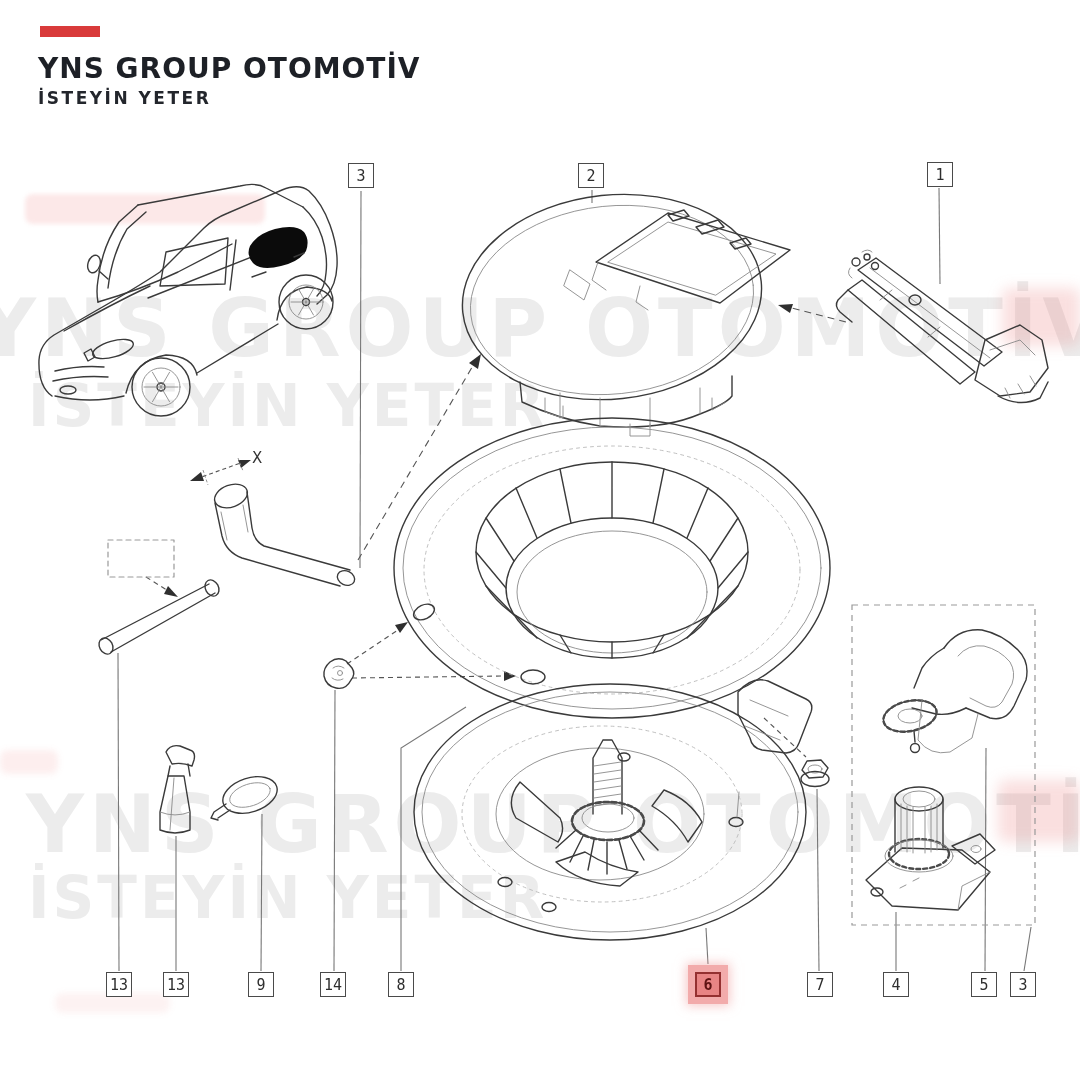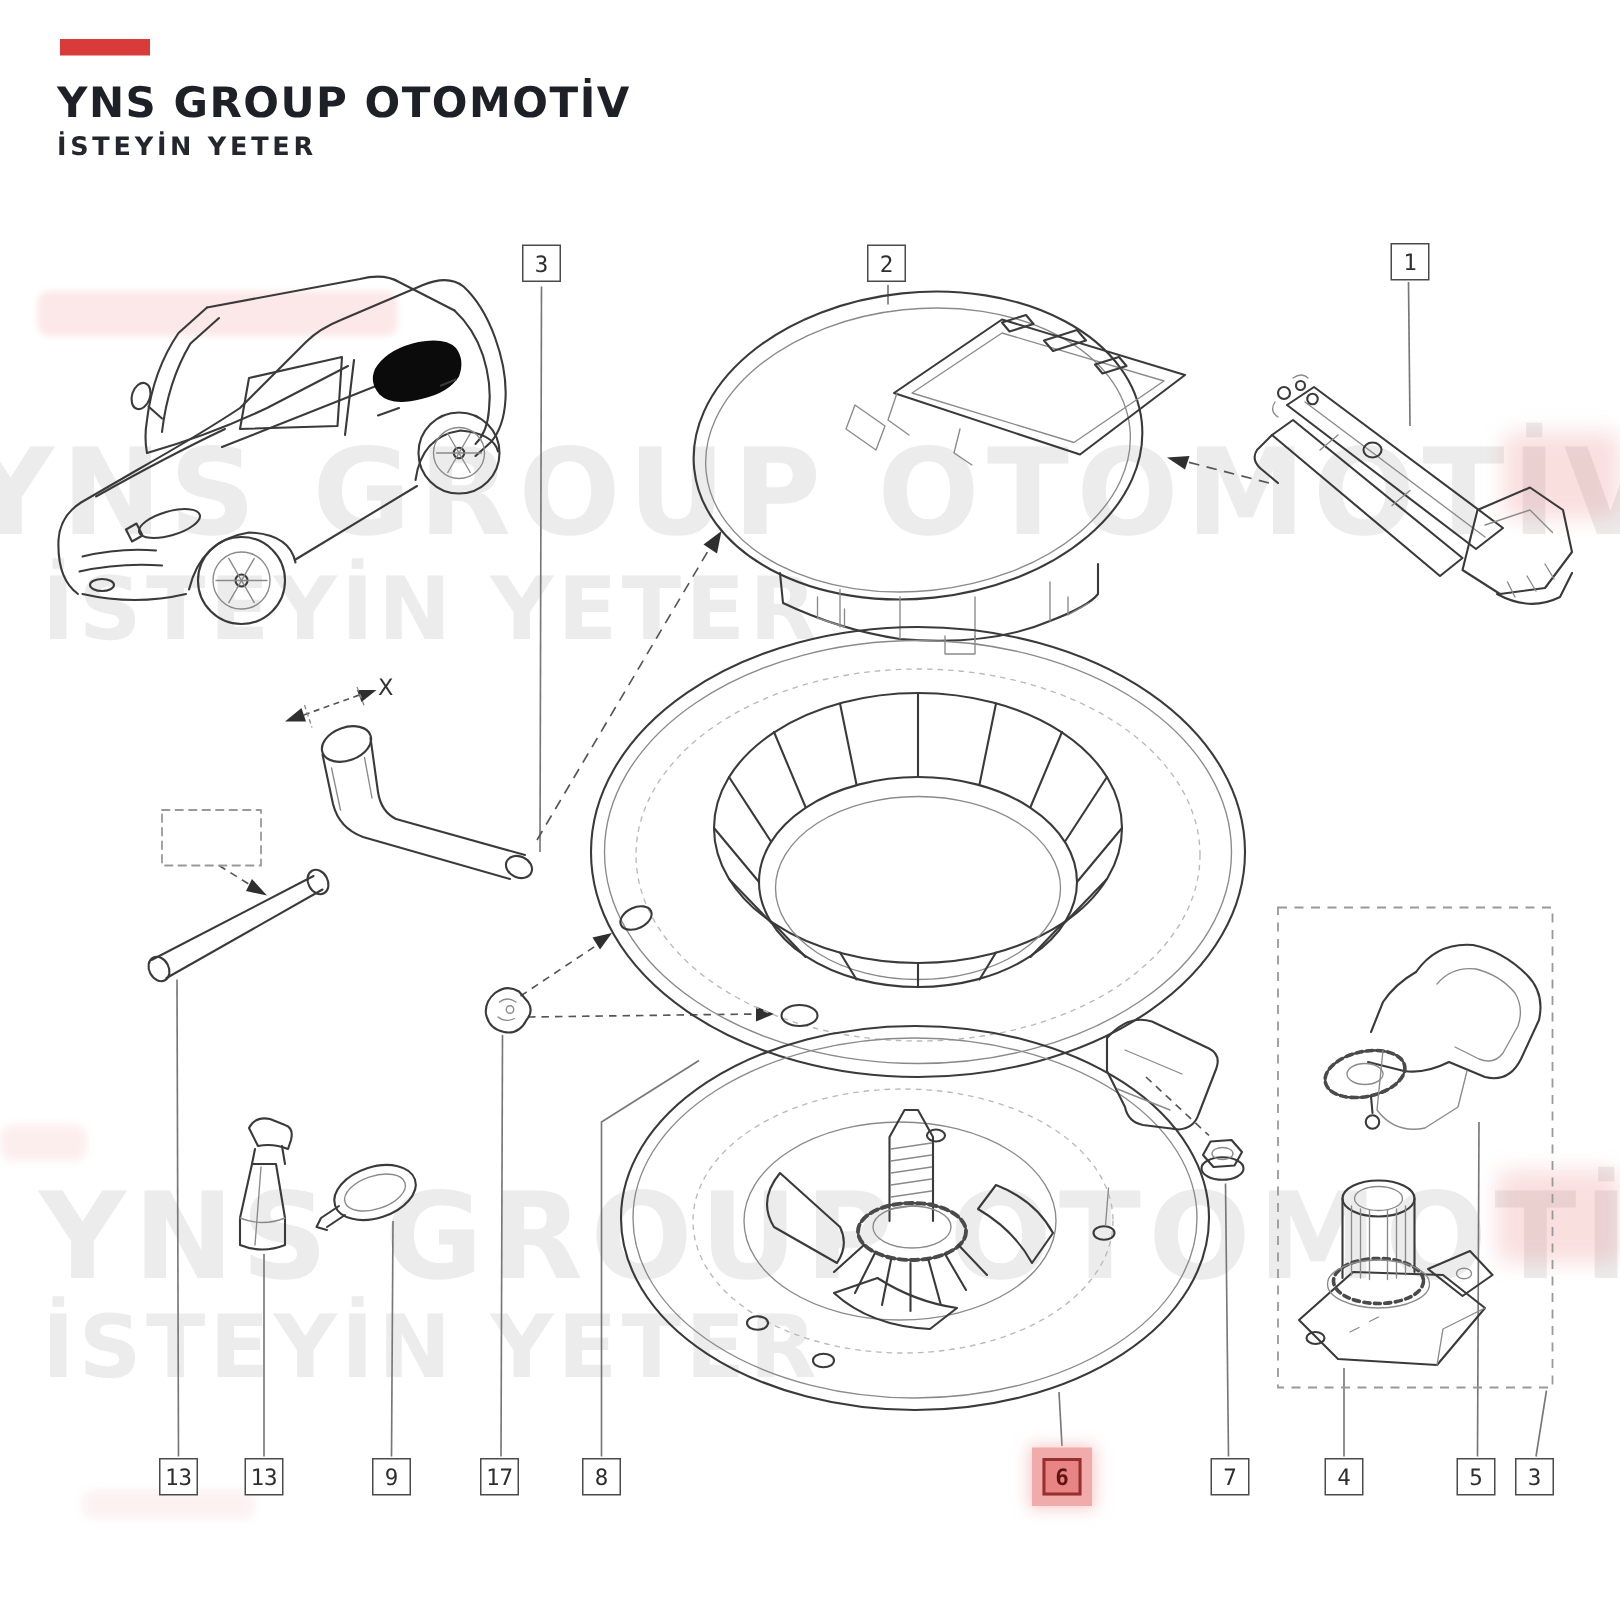--- a/index.html
+++ b/index.html
@@ -273,21 +273,21 @@
   <div class="callout" style="left:106px;top:972px">
       <span>13</span>
     </div>
   <div class="callout" style="left:163px;top:972px">
       <span>13</span>
     </div>
   <div class="callout" style="left:248px;top:972px">
       <span>9</span>
     </div>
   <div class="callout" style="left:320px;top:972px">
-      <span>17</span>
+      <span>14</span>
     </div>
   <div class="callout" style="left:388px;top:972px">
       <span>8</span>
     </div>
   <div class="callout highlight" style="left:695px;top:972px">
       <span>6</span>
     </div>
   <div class="callout" style="left:807px;top:972px">
       <span>7</span>
     </div>

